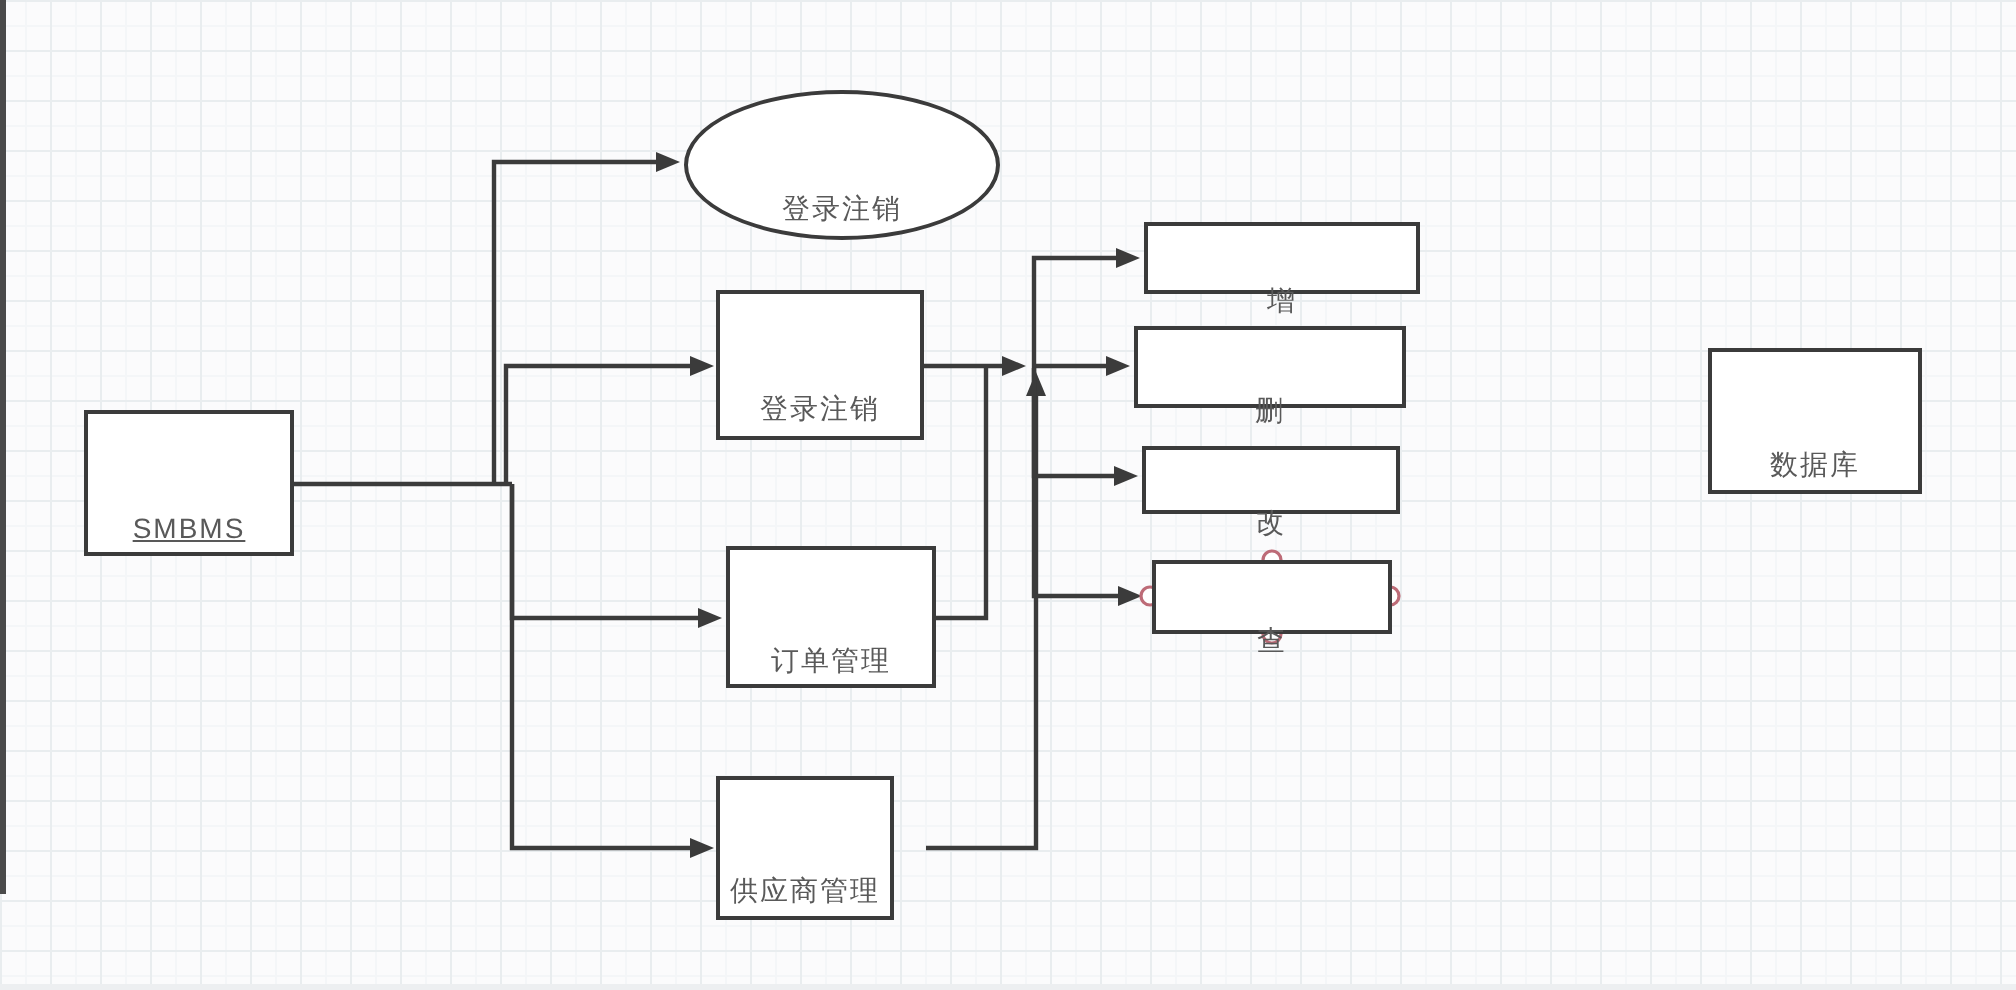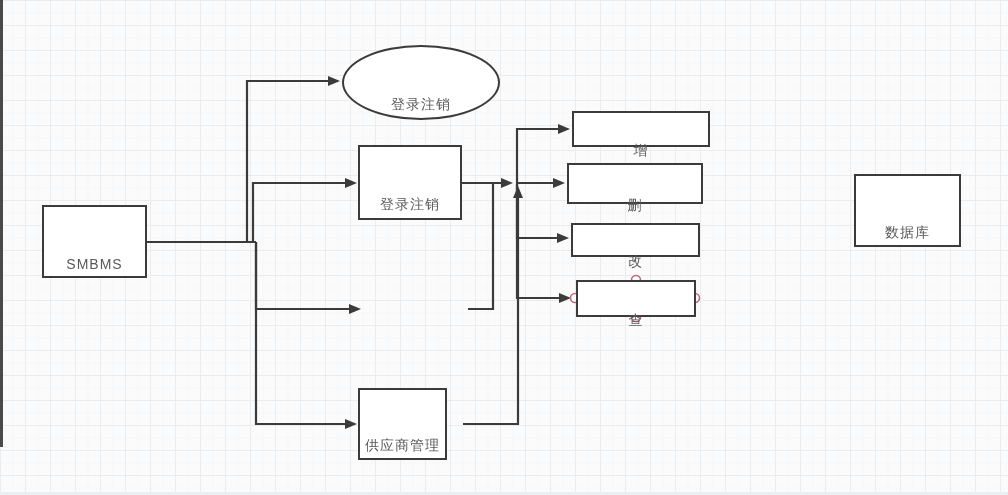--- a/index.html
+++ b/index.html
@@ -62,32 +62,35 @@
     <path class="edge" d="M517,184 V238 H559" marker-end="url(#arrow)"></path>
 
     <path class="edge" d="M517,184 V298 H561" marker-end="url(#arrow)"></path>
 
     <circle class="handle" cx="636" cy="280" r="4.5"></circle>
     <circle class="handle" cx="575" cy="298" r="4.5"></circle>
     <circle class="handle" cx="695" cy="298" r="4.5"></circle>
     <circle class="handle" cx="636" cy="317" r="4.5"></circle>
   </svg>
 
-  <div class="node" style="left:42px;top:205px;width:105px;height:73px;">
+  <div class="node" style="left:42px;top:205px;width:105px;height:73px;text-decoration:underline;">
     <span class="lbl">SMBMS</span>
   </div>
 
   <div class="node ellipse" style="left:342px;top:45px;width:158px;height:75px;">
     <span class="lbl">登录注销</span>
   </div>
 
   <div class="node" style="left:358px;top:145px;width:104px;height:75px;">
     <span class="lbl">登录注销</span>
   </div>
 
+  <div class="node" style="left:363px;top:273px;width:105px;height:71px;">
+    <span class="lbl">订单管理</span>
+  </div>
 
   <div class="node" style="left:358px;top:388px;width:89px;height:72px;">
     <span class="lbl">供应商管理</span>
   </div>
 
   <div class="node" style="left:572px;top:111px;width:138px;height:36px;">
     <span class="lbl">增</span>
   </div>
 
   <div class="node" style="left:567px;top:163px;width:136px;height:41px;">

